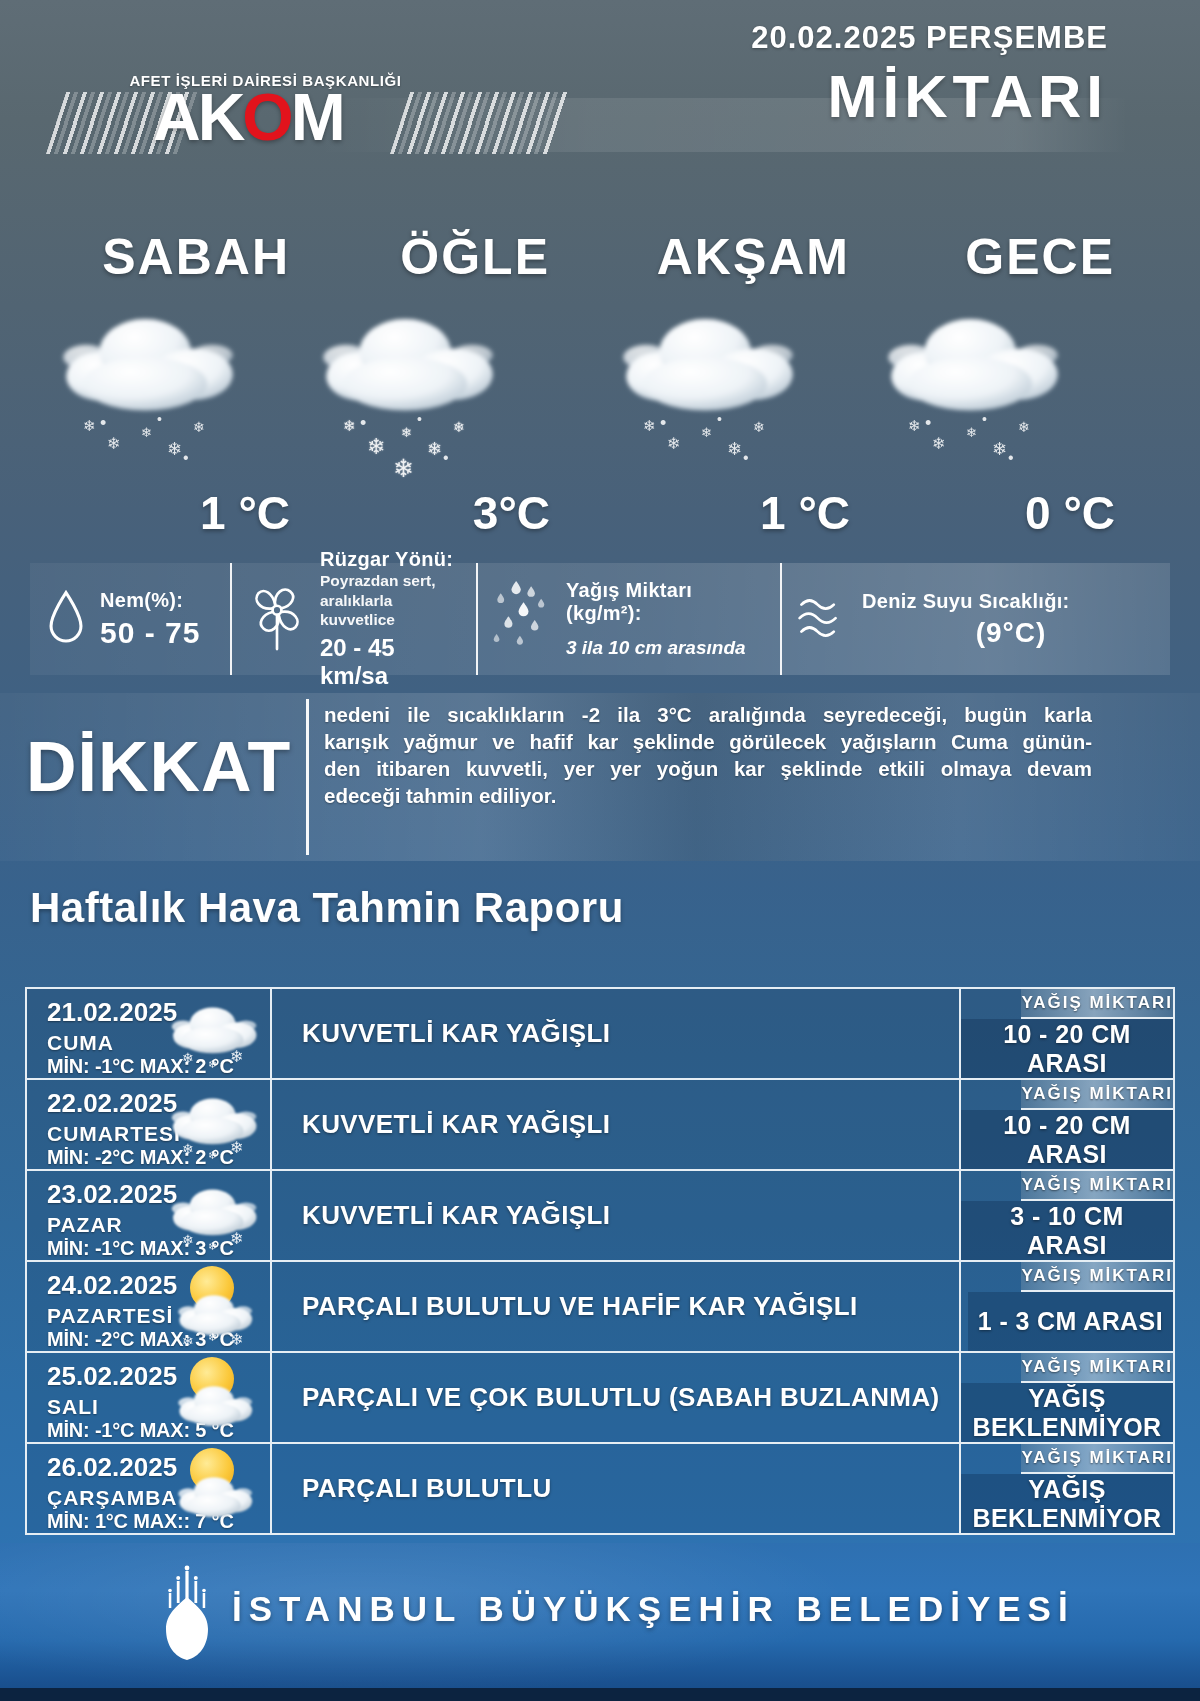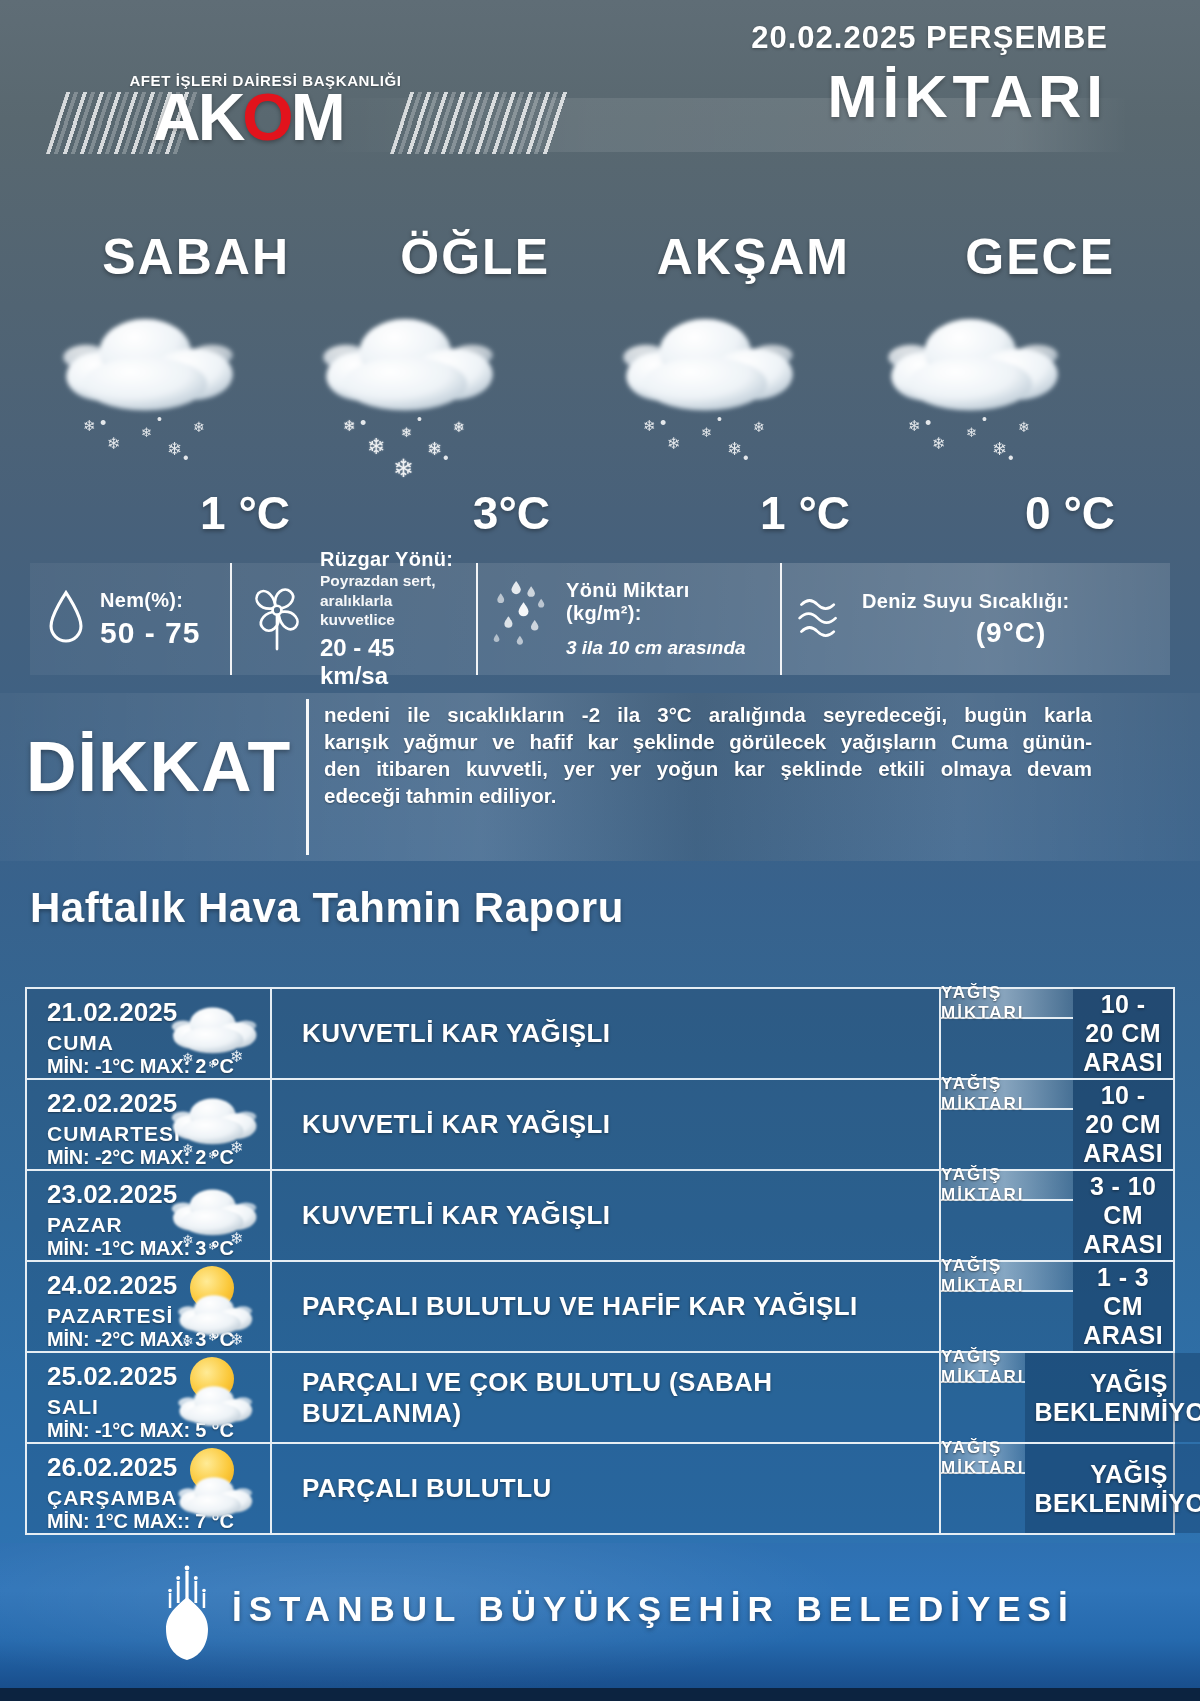--- a/index.html
+++ b/index.html
@@ -86,21 +86,21 @@
   .wicon .sun{position:absolute;left:28px;top:2px;width:44px;height:44px;border-radius:50%;display:none;
     background:radial-gradient(circle at 38% 35%, #ffeb96, var(--sun-yellow,#fbc93c) 55%, #eda513);}
   .wicon .wcloud{position:absolute;left:3px;top:6px;width:100px;height:62px;}
   .ic-sun-snow-cloud .sun,.ic-sun-cloud .sun{display:block;}
   .ic-sun-snow-cloud .wcloud,.ic-sun-cloud .wcloud{left:10px;top:22px;width:88px;height:54px;}
   .wf{position:absolute;color:rgba(255,255,255,.9);line-height:1;}
   .wf1{left:20px;top:60px;font-size:14px;} .wf2{left:46px;top:68px;font-size:11px;} .wf3{left:68px;top:58px;font-size:16px;}
   .ic-sun-snow-cloud .wf1{top:70px;} .ic-sun-snow-cloud .wf3{top:68px;}
   .c-cond{flex:1;display:flex;align-items:center;padding-left:30px;border-right:2px solid var(--table-border,#e6eef4);
     font-size:26px;font-weight:800;letter-spacing:.4px;text-shadow:0 1px 3px rgba(0,0,0,.45);}
-  .c-amt{width:232px;display:flex;flex-direction:row;}
+  .c-amt{width:212px;display:flex;flex-direction:column;align-items:flex-end;}
   .amt-head{height:30px;display:flex;align-items:center;justify-content:center;
     border-bottom:2px solid var(--table-border,#e6eef4);
     font-size:17px;font-weight:800;letter-spacing:2px;text-shadow:0 1px 2px rgba(0,0,0,.5);
     background:linear-gradient(90deg, rgba(150,170,185,.30), rgba(225,236,244,.50) 48%, rgba(150,170,185,.25));}
   .amt-val{flex:1;display:flex;align-items:center;justify-content:center;text-align:center;
     padding:0 10px;font-size:25px;font-weight:800;line-height:1.15;letter-spacing:.4px;
     background:rgba(8,34,64,.28);text-shadow:0 1px 3px rgba(0,0,0,.45);}
 
   
   .footer{position:absolute;left:0;top:1543px;width:1200px;height:158px;
@@ -258,21 +258,21 @@
         <use href="#dropShape" transform="translate(40,8) scale(.6)" opacity=".7"></use>
         <use href="#dropShape" transform="translate(6,16) scale(.55)" opacity=".6"></use>
         <use href="#dropShape" transform="translate(30,26) scale(.8)" opacity=".95"></use>
         <use href="#dropShape" transform="translate(52,22) scale(.5)" opacity=".6"></use>
         <use href="#dropShape" transform="translate(14,42) scale(.65)" opacity=".8"></use>
         <use href="#dropShape" transform="translate(44,46) scale(.6)" opacity=".7"></use>
         <use href="#dropShape" transform="translate(2,62) scale(.45)" opacity=".55"></use>
         <use href="#dropShape" transform="translate(28,64) scale(.5)" opacity=".6"></use>
       </svg>
       <div>
-        <div class="m-label" data-name="precipitation-label">Yönü Miktarı (kg/m²):</div>
+        <div class="m-label" data-name="precipitation-label">Yağış Miktarı (kg/m²):</div>
         <div class="m-val" data-name="precipitation-value">3 ila 10 cm arasında</div>
       </div>
     </div>
     <div class="metric m-sea" data-name="sea-temperature-metric">
       <svg class="m-icon" data-name="waves-icon" width="54" height="52" viewBox="0 0 60 56" fill="none" stroke="#fff" stroke-width="3" stroke-linecap="round">
         <path d="M6,12 q9,-9 18,0 t18,0"></path>
         <path d="M4,27 q10,-10 20,0 t20,0"></path>
         <path d="M6,42 q9,-9 18,0 t18,0"></path>
       </svg>
       <div style="flex:1">

